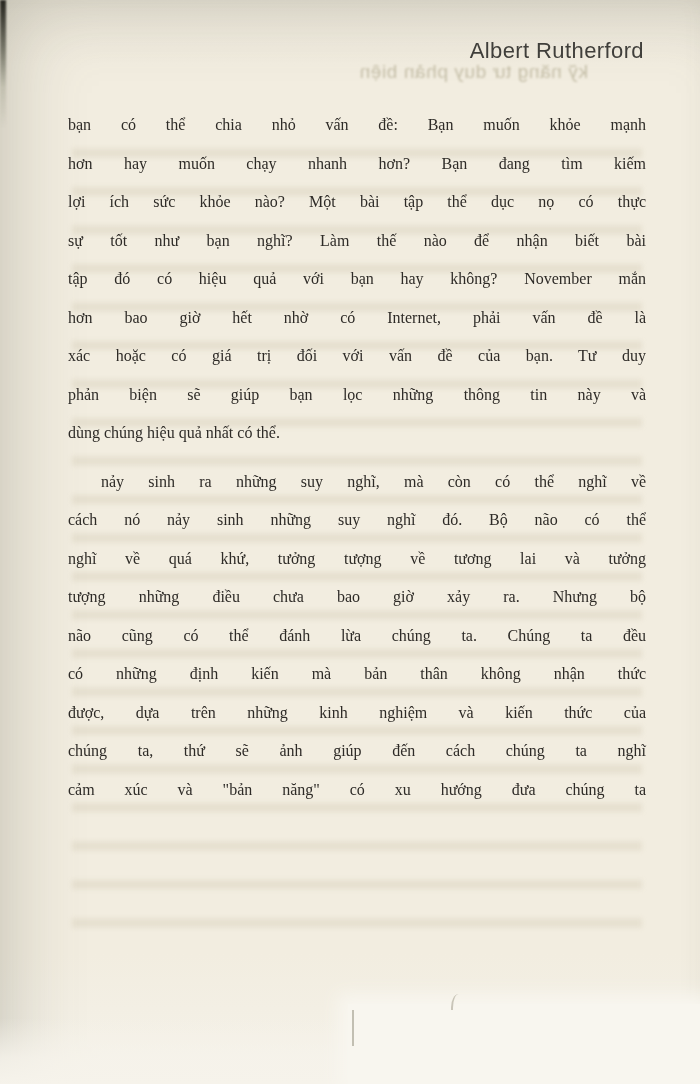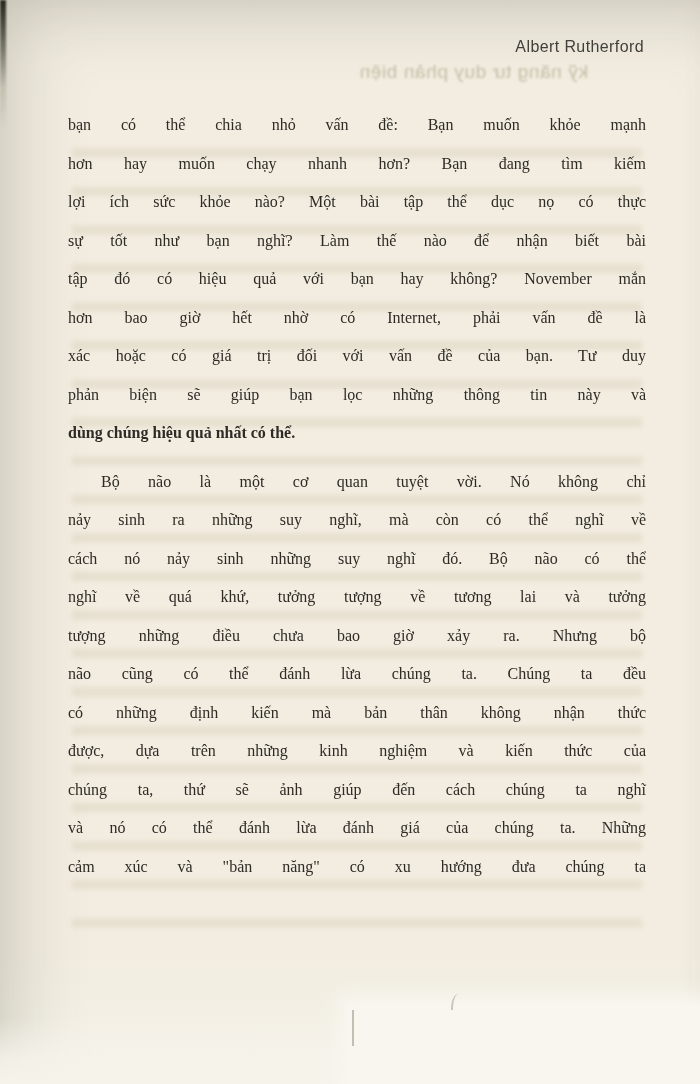--- a/index.html
+++ b/index.html
@@ -29,21 +29,21 @@
       rgba(25, 24, 18, 0.92) 0%,
       rgba(64, 66, 52, 0.60) 40%,
       rgba(138, 140, 118, 0.28) 68%,
       rgba(200, 198, 178, 0) 100%);
     filter: blur(1px);
   }
   .running-header {
     position: absolute;
     top: 38px; right: 56px;
     font-family: "Liberation Sans", sans-serif;
-    font-size: 16px;
+    font-size: 22px;
     letter-spacing: 0.4px;
     color: var(--headerInk, #403f3b);
   }
   
   .bleed-title {
     position: absolute;
     top: 61px; right: 112px;
     transform: scaleX(-1);
     font-family: "Liberation Sans", sans-serif;
     font-size: 19px;
@@ -72,21 +72,21 @@
     color: var(--ink, #2e2b27);
   }
   .para { margin: 0; }
   .para-gap { margin-top: 10px; }
   .line {
     height: 38.5px;
     line-height: 38.5px;
     text-align: justify;
     text-align-last: justify;
   }
-  .line.last-left { text-align-last: left; font-weight: bold; }
+  .line.last-left { text-align-last: left; }
   .indent-first .line:first-child { text-indent: 33px; }
   
   .bottom-edge {
     position: absolute;
     left: 0; bottom: 0;
     width: 100%; height: 66px;
     background: linear-gradient(180deg, rgba(246,243,235,0) 0%, rgba(246,243,235,0.8) 60%, #f6f3eb 100%);
     pointer-events: none;
   }
   .bottom-white-patch {
@@ -131,30 +131,28 @@
         <div class="line">hơn hay muốn chạy nhanh hơn? Bạn đang tìm kiếm</div>
         <div class="line">lợi ích sức khỏe nào? Một bài tập thể dục nọ có thực</div>
         <div class="line">sự tốt như bạn nghĩ? Làm thế nào để nhận biết bài</div>
         <div class="line">tập đó có hiệu quả với bạn hay không? November mắn</div>
         <div class="line">hơn bao giờ hết nhờ có Internet, phải vấn đề là</div>
         <div class="line">xác hoặc có giá trị đối với vấn đề của bạn. Tư duy</div>
         <div class="line">phản biện sẽ giúp bạn lọc những thông tin này và</div>
         <div class="line last-left">dùng chúng hiệu quả nhất có thể.</div>
       </div>
       <div class="para indent-first para-gap">
-        <div class="line">Bộ não là một cơ quan tuyệt vời. Nó không chỉ</div>
         <div class="line">nảy sinh ra những suy nghĩ, mà còn có thể nghĩ về</div>
         <div class="line">cách nó nảy sinh những suy nghĩ đó. Bộ não có thể</div>
         <div class="line">nghĩ về quá khứ, tưởng tượng về tương lai và tưởng</div>
         <div class="line">tượng những điều chưa bao giờ xảy ra. Nhưng bộ</div>
         <div class="line">não cũng có thể đánh lừa chúng ta. Chúng ta đều</div>
         <div class="line">có những định kiến mà bản thân không nhận thức</div>
         <div class="line">được, dựa trên những kinh nghiệm và kiến thức của</div>
         <div class="line">chúng ta, thứ sẽ ảnh giúp đến cách chúng ta nghĩ</div>
-        <div class="line">và nó có thể đánh lừa đánh giá của chúng ta. Những</div>
         <div class="line">cảm xúc và "bản năng" có xu hướng đưa chúng ta</div>
       </div>
     </div>
 
   <div class="bottom-edge"></div>
   <div class="bottom-white-patch"></div>
   <div class="crease-mark"></div>
   <div class="scan-artifact"></div>
 </div>
 

